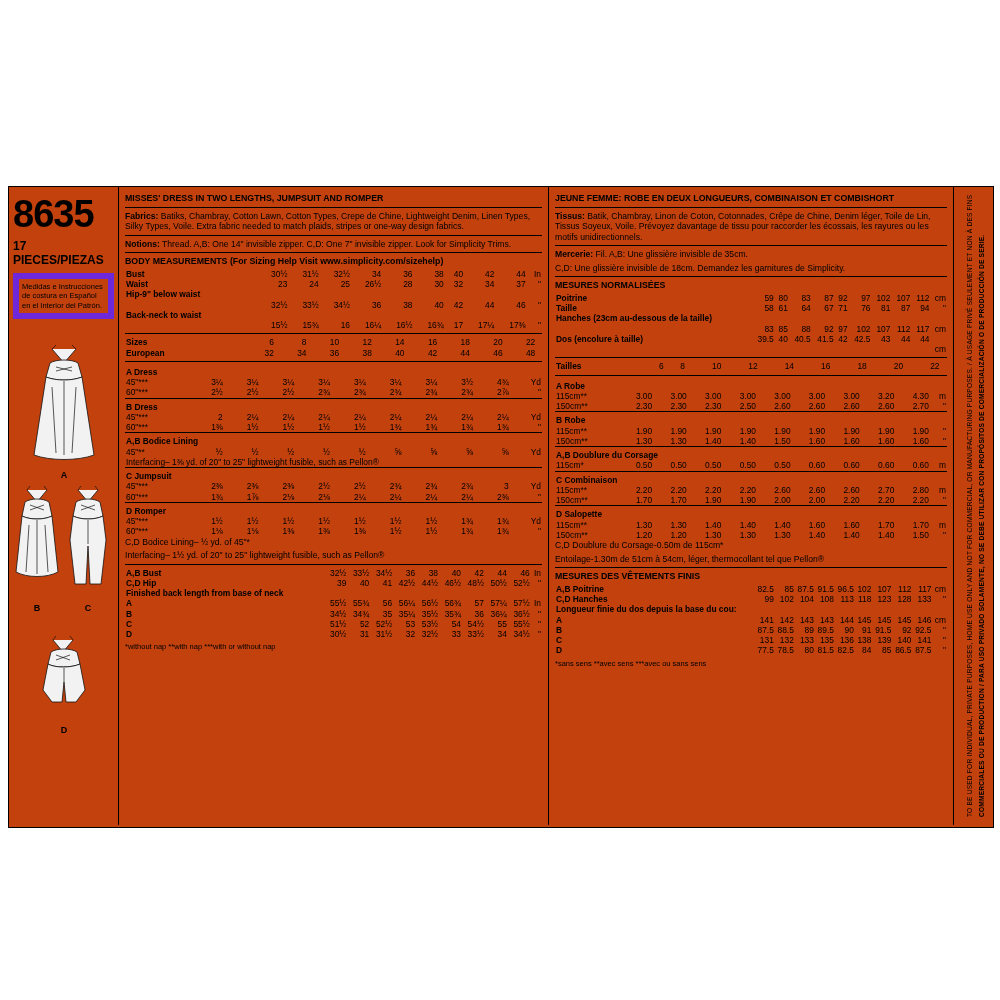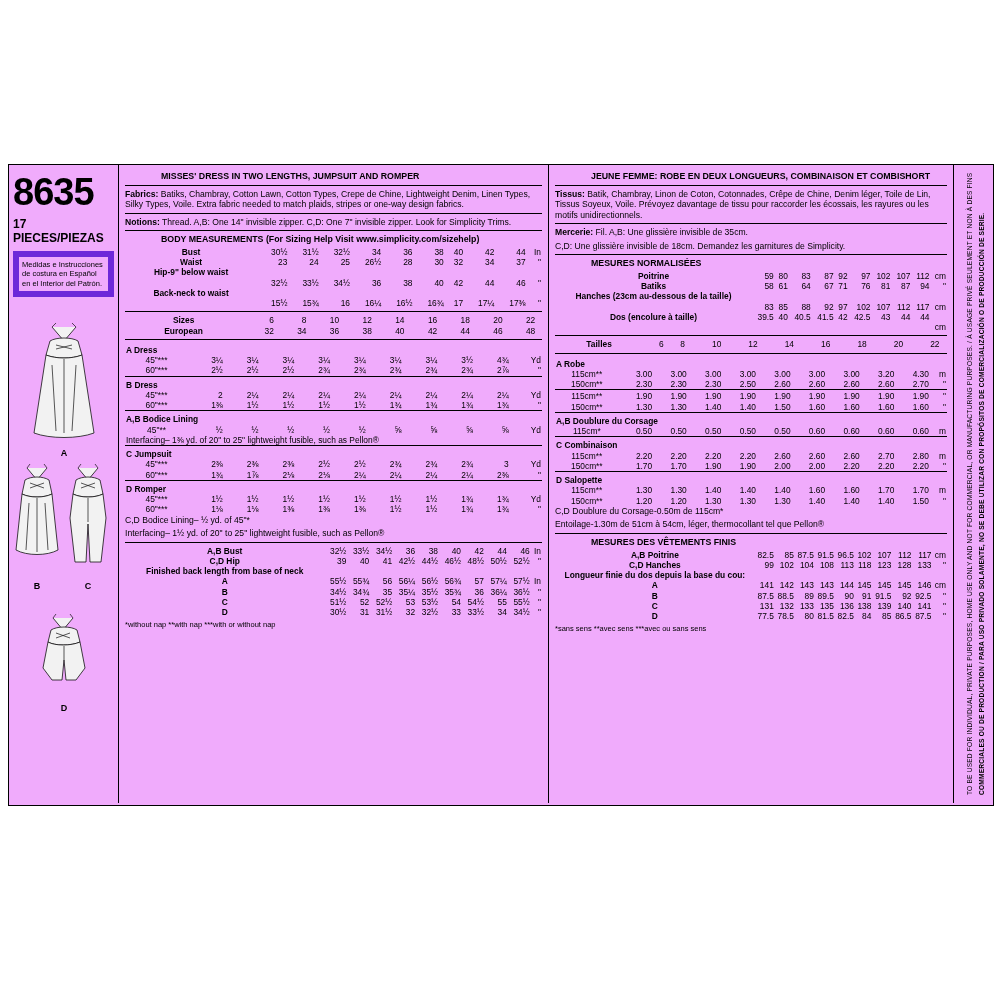--- a/index.html
+++ b/index.html
@@ -1,43 +1,43 @@
 <!DOCTYPE html>
 <html><head>
 <meta charset="utf-8">
 <style>
   html,body{margin:0;padding:0;background:#ffffff;}
   body{width:1000px;height:1000px;font-family:"Liberation Sans",sans-serif;color:#000;}
   #page{position:relative;width:1000px;height:1000px;}
 
-  .sheet{position:absolute;left:8px;top:164px;width:984px;height:640px;border:1px solid #000;background:#f0abfc;}
+  .sheet{position:absolute;left:8px;top:186px;width:984px;height:640px;border:1px solid #000;background:#c2410c;}
 
   
   .leftcol{position:absolute;left:0px;top:0px;width:110px;height:638px;border-right:1px solid #000;box-sizing:border-box;}
   .patnum{font-size:38px;font-weight:bold;letter-spacing:-1px;margin:8px 0 0 4px;line-height:1;}
   .pieces{font-size:12px;font-weight:bold;margin:6px 0 0 4px;}
   .spanishbox{margin:6px 4px 0 4px;border:6px solid #6d28d9;padding:3px 3px;font-size:7.5px;line-height:1.25;}
 
   .figs{position:absolute;left:0;top:150px;width:110px;}
   .fig{position:relative;text-align:center;}
   .figlabel{font-size:9px;font-weight:bold;margin-top:1px;}
 
   
   .panel{position:absolute;top:0;height:638px;box-sizing:border-box;padding:6px 6px 0 6px;font-size:8.6px;line-height:1.22;}
   .panel.en{left:110px;width:430px;border-right:1px solid #000;}
   .panel.fr{left:540px;width:405px;border-right:1px solid #000;}
 
-  .hdline{font-weight:bold;font-size:8.8px;margin-bottom:2px;margin-left:36px;}
+  .hdline{font-weight:bold;font-size:8.8px;margin-bottom:2px;}
   .para{margin:0 0 3px 0;}
   .b{font-weight:bold;}
   .rule{border-top:1px solid #000;margin:3px 0 3px 0;}
 
   table.t{border-collapse:collapse;width:100%;font-size:8.4px;}
   table.t td{padding:0 1px;white-space:nowrap;vertical-align:bottom;}
-  td.lab{text-align:center;}
+  td.lab{text-align:left;}
   td.num{text-align:right;}
   td.unit{text-align:right;padding-left:3px;}
   tr.secrow td{font-weight:bold;padding-top:2px;margin-left:48px;}
   .sep td{border-top:1px solid #000;height:1px;padding:0;font-size:0;line-height:0;}
   .foot{font-size:7.5px;margin-top:3px;}
 
   
   .vstrip{position:absolute;left:946px;top:0px;width:37px;height:638px;}
   .vtext{position:absolute;transform-origin:left top;transform:rotate(-90deg);white-space:nowrap;font-size:6.6px;letter-spacing:0.2px;}
   .vtext.a{left:11px;top:630px;}
@@ -530,21 +530,21 @@
               <td class="num">83</td>
               <td class="num">87</td>
               <td class="num">92</td>
               <td class="num">97</td>
               <td class="num">102</td>
               <td class="num">107</td>
               <td class="num">112</td>
               <td class="unit">cm</td>
             </tr>
             <tr>
-              <td class="lab b">Batiks</td>
+              <td class="lab b">Taille</td>
               <td class="num">58</td>
               <td class="num">61</td>
               <td class="num">64</td>
               <td class="num">67</td>
               <td class="num">71</td>
               <td class="num">76</td>
               <td class="num">81</td>
               <td class="num">87</td>
               <td class="num">94</td>
               <td class="unit">"</td>
@@ -649,20 +649,23 @@
               <td class="num">2.60</td>
               <td class="num">2.60</td>
               <td class="num">2.60</td>
               <td class="num">2.60</td>
               <td class="num">2.70</td>
               <td class="unit">"</td>
             </tr>
             <tr class="sep">
               <td colspan="11"></td>
             </tr>
+            <tr class="secrow">
+              <td colspan="11">B Robe</td>
+            </tr>
             <tr>
               <td class="lab">115cm**</td>
               <td class="num">1.90</td>
               <td class="num">1.90</td>
               <td class="num">1.90</td>
               <td class="num">1.90</td>
               <td class="num">1.90</td>
               <td class="num">1.90</td>
               <td class="num">1.90</td>
               <td class="num">1.90</td>

